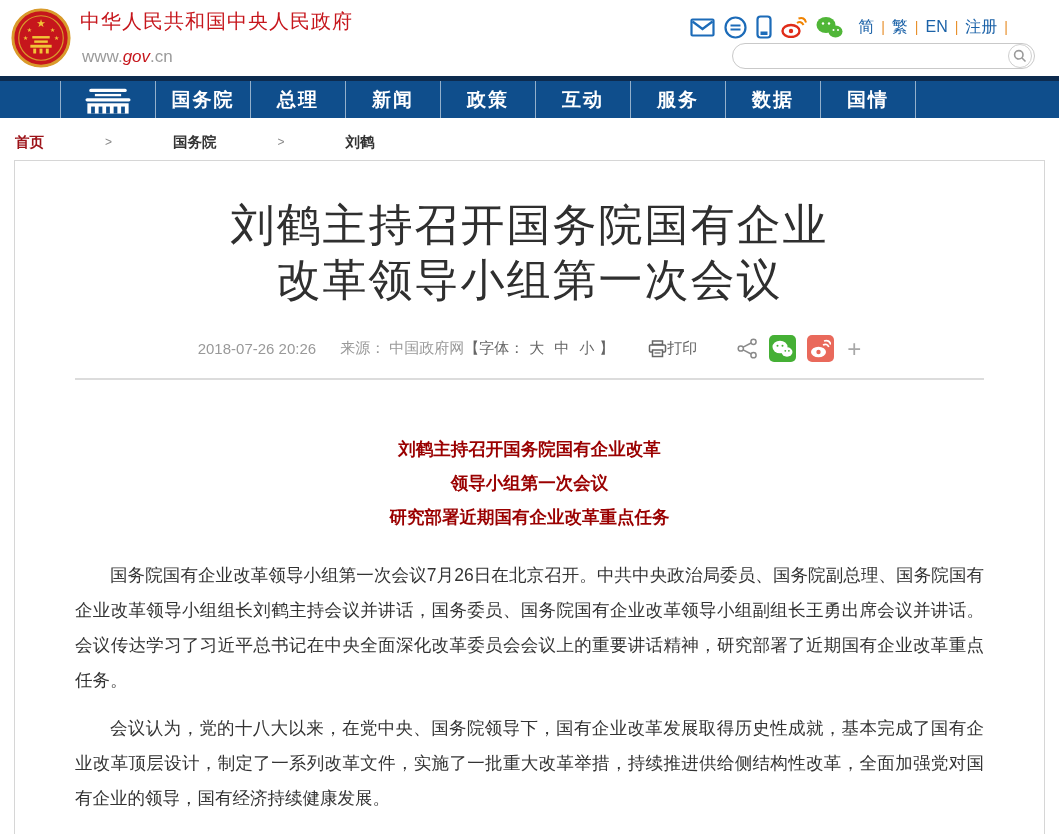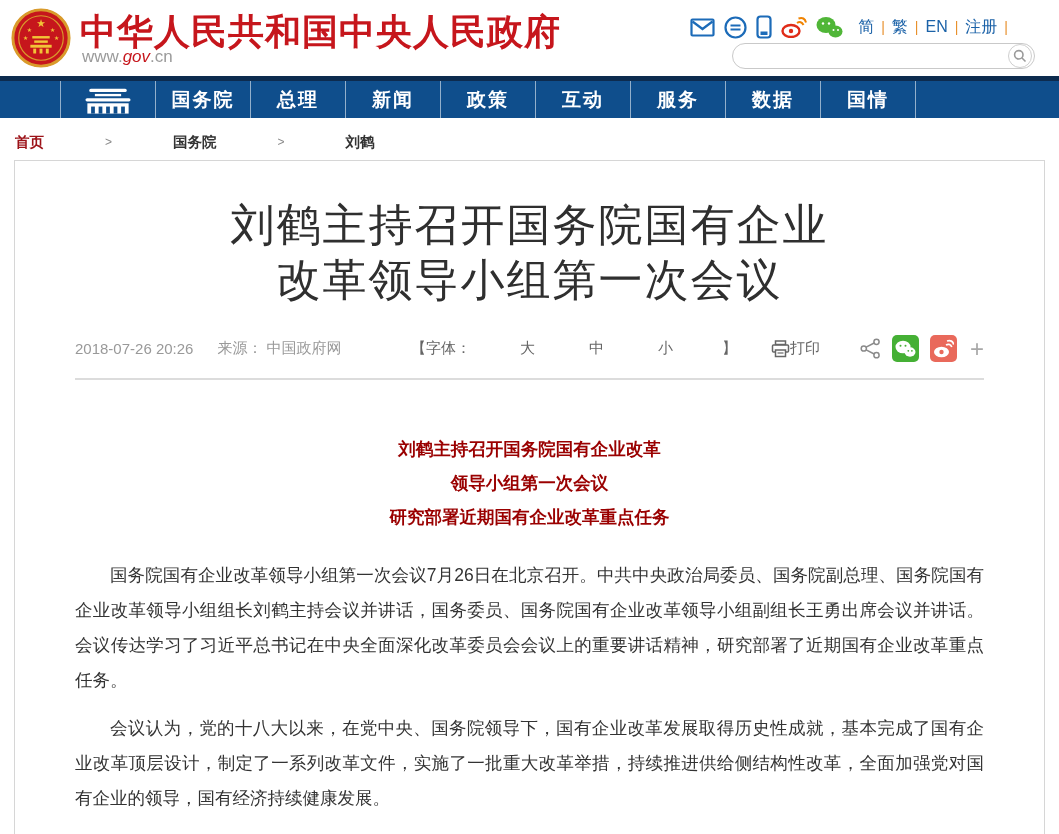--- a/index.html
+++ b/index.html
@@ -3,21 +3,21 @@
 <meta charset="utf-8">
 <style>
   html,body{margin:0;padding:0;}
   body{
     width:1059px;height:834px;overflow:hidden;background:#fff;position:relative;
     font-family:"Liberation Sans","DejaVu Sans",sans-serif;
   }
   
   .header{position:relative;height:76px;background:#fff;}
   .emblem{position:absolute;left:10px;top:7px;width:62px;height:62px;}
-  .site-title{position:absolute;left:80px;top:8px;font-size:36px;font-weight:bold;color:#c6161c;letter-spacing:1px;white-space:nowrap;}
+  .site-title{position:absolute;left:80px;top:8px;font-size:20px;font-weight:normal;color:#c6161c;letter-spacing:1px;white-space:nowrap;}
   .site-url{position:absolute;left:82px;top:47px;font-size:17px;color:#9b9b9b;}
   .site-url .hl{color:#c6161c;font-style:italic;}
   .header-right{position:absolute;right:46px;top:14px;display:flex;align-items:center;gap:9px;height:26px;}
   .qicon{display:inline-flex;align-items:center;cursor:pointer;}
   .lang-links{display:flex;align-items:center;font-size:16px;color:#1b62a8;margin-left:4px;white-space:nowrap;}
   .lang-links .lnk{cursor:pointer;margin:0 2px;}
   .lang-links .pipe{color:#e8912d;margin:0 5px;font-size:14px;}
   .search-box{position:absolute;right:24px;top:43px;width:301px;height:24px;border:1px solid #c9c9c9;border-radius:13px;background:#fff;display:flex;align-items:center;}
   .search-input{flex:1;border:none;outline:none;background:transparent;height:20px;margin-left:12px;font-size:13px;color:#333;}
   .search-btn{width:22px;height:22px;margin-right:2px;border:1px solid #cfcfcf;border-radius:50%;display:flex;align-items:center;justify-content:center;cursor:pointer;background:#fff;}
@@ -29,24 +29,24 @@
   .nav-label{color:#fff;font-weight:bold;font-size:19px;letter-spacing:2px;white-space:nowrap;}
   
   .breadcrumb{display:flex;align-items:center;margin:13px 0 0 15px;font-size:14.5px;height:22px;gap:48px;}
   .bc-home{color:#9c1218;font-weight:bold;cursor:pointer;}
   .bc-item{color:#333;font-weight:600;cursor:pointer;}
   .bc-current{color:#333;font-weight:600;}
   .bc-sep{color:#8a8a8a;font-size:12px;margin:0 13px;}
   
   .article-box{position:absolute;left:14px;top:160px;width:1031px;height:760px;box-sizing:border-box;border:1px solid #d6d6d6;background:#fff;padding:0 60px;}
   .article-title{margin-top:36px;text-align:center;font-size:44px;line-height:55px;color:#2f2f2f;font-weight:400;letter-spacing:2px;}
-  .meta-row{margin-top:28px;display:flex;justify-content:space-between;align-items:center;font-size:15px;color:#999;}
+  .meta-row{margin-top:28px;display:flex;justify-content:center;align-items:center;font-size:15px;color:#999;}
   .meta-left{display:flex;align-items:center;gap:24px;}
   .meta-right{display:flex;align-items:center;color:#666;}
-  .font-ctrl{display:flex;align-items:center;font-size:15px;color:#666;gap:44px;}
+  .font-ctrl{display:flex;align-items:center;font-size:15px;color:#666;}
   .font-ctrl .fs{margin:0 5px;cursor:pointer;}
   .print-btn{display:flex;align-items:center;margin-left:34px;cursor:pointer;color:#666;}
   .share-group{display:flex;align-items:center;gap:11px;margin-left:40px;}
   .share-sq{width:27px;height:27px;border-radius:5px;display:flex;align-items:center;justify-content:center;cursor:pointer;}
   .share-sq.wechat{background:#45b035;}
   .share-sq.weibo{background:#e9695b;}
   .share-plus{color:#a8a8a8;font-size:24px;line-height:24px;cursor:pointer;margin-left:2px;font-weight:300;}
   .meta-divider{height:2px;background:#dcdcdc;margin-top:16px;}
   
   .sub-heading{margin-top:52px;text-align:center;font-weight:bold;font-size:17.5px;line-height:34px;color:#9a0000;}

